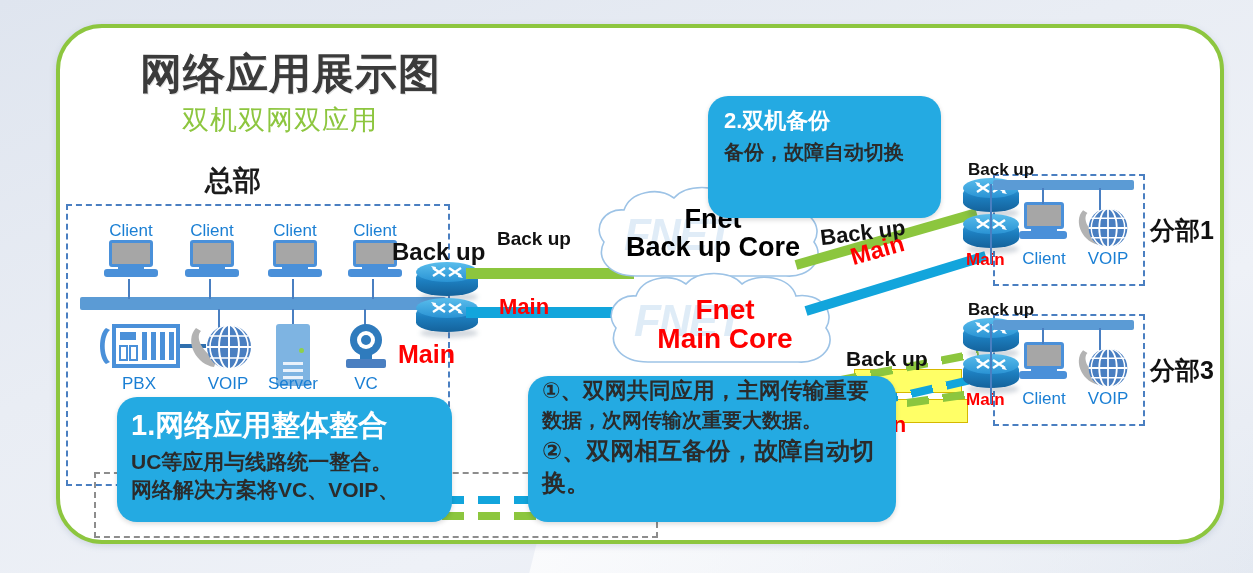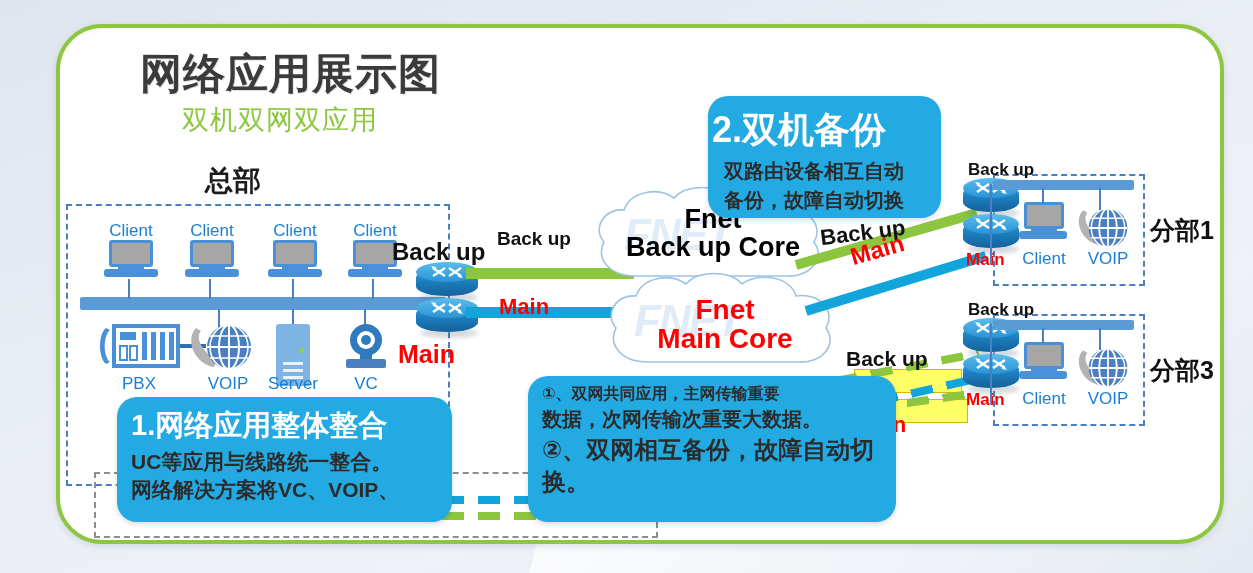--- a/index.html
+++ b/index.html
@@ -409,26 +409,25 @@
     <div class="dashline dash-cyan" style="left:442px;top:482px;width:180px;height:8px;"></div>
     <div class="dashline dash-green" style="left:442px;top:498px;width:180px;height:8px;"></div>
 
     <div class="callout" style="left:117px;top:383px;width:335px;height:125px;">
       <span class="head" style="font-size:29px;margin:9px 0 2px 14px;">1.网络应用整体整合</span>
       <span class="body" style="font-size:21px;margin:0 0 0 14px;">UC等应用与线路统一整合。</span>
       <span class="body" style="font-size:21px;margin:0 0 2px 14px;">网络解决方案将VC、VOIP、</span>
     </div>
 
     <div class="callout" style="left:708px;top:82px;width:233px;height:122px;">
-      <span class="head" style="font-size:36px;margin:10px 0 3px 4px;">2.双机备份</span>
-      <span class="body" style="font-size:20px;margin:0 0 2px 16px;">双路由设备相互自动</span>
+      <span class="head" style="font-size:22px;margin:10px 0 3px 16px;">2.双机备份</span>
       <span class="body" style="font-size:20px;margin:0 0 0 16px;">备份，故障自动切换</span>
     </div>
 
     <div class="callout" style="left:528px;top:362px;width:368px;height:146px;">
-      <span class="body" style="font-size:16px;margin:8px 0 1px 14px;">①、双网共同应用，主网传输重要</span>
+      <span class="body" style="font-size:22px;margin:0 0 1px 14px;">①、双网共同应用，主网传输重要</span>
       <span class="body" style="font-size:20px;margin:0 0 1px 14px;">数据，次网传输次重要大数据。</span>
       <span class="body" style="font-size:24px;margin:0 12px 0 14px;">②、双网相互备份，故障自动切换。</span>
     </div>
 
    </div>
   </div>
 </div>
 
 </body></html>

